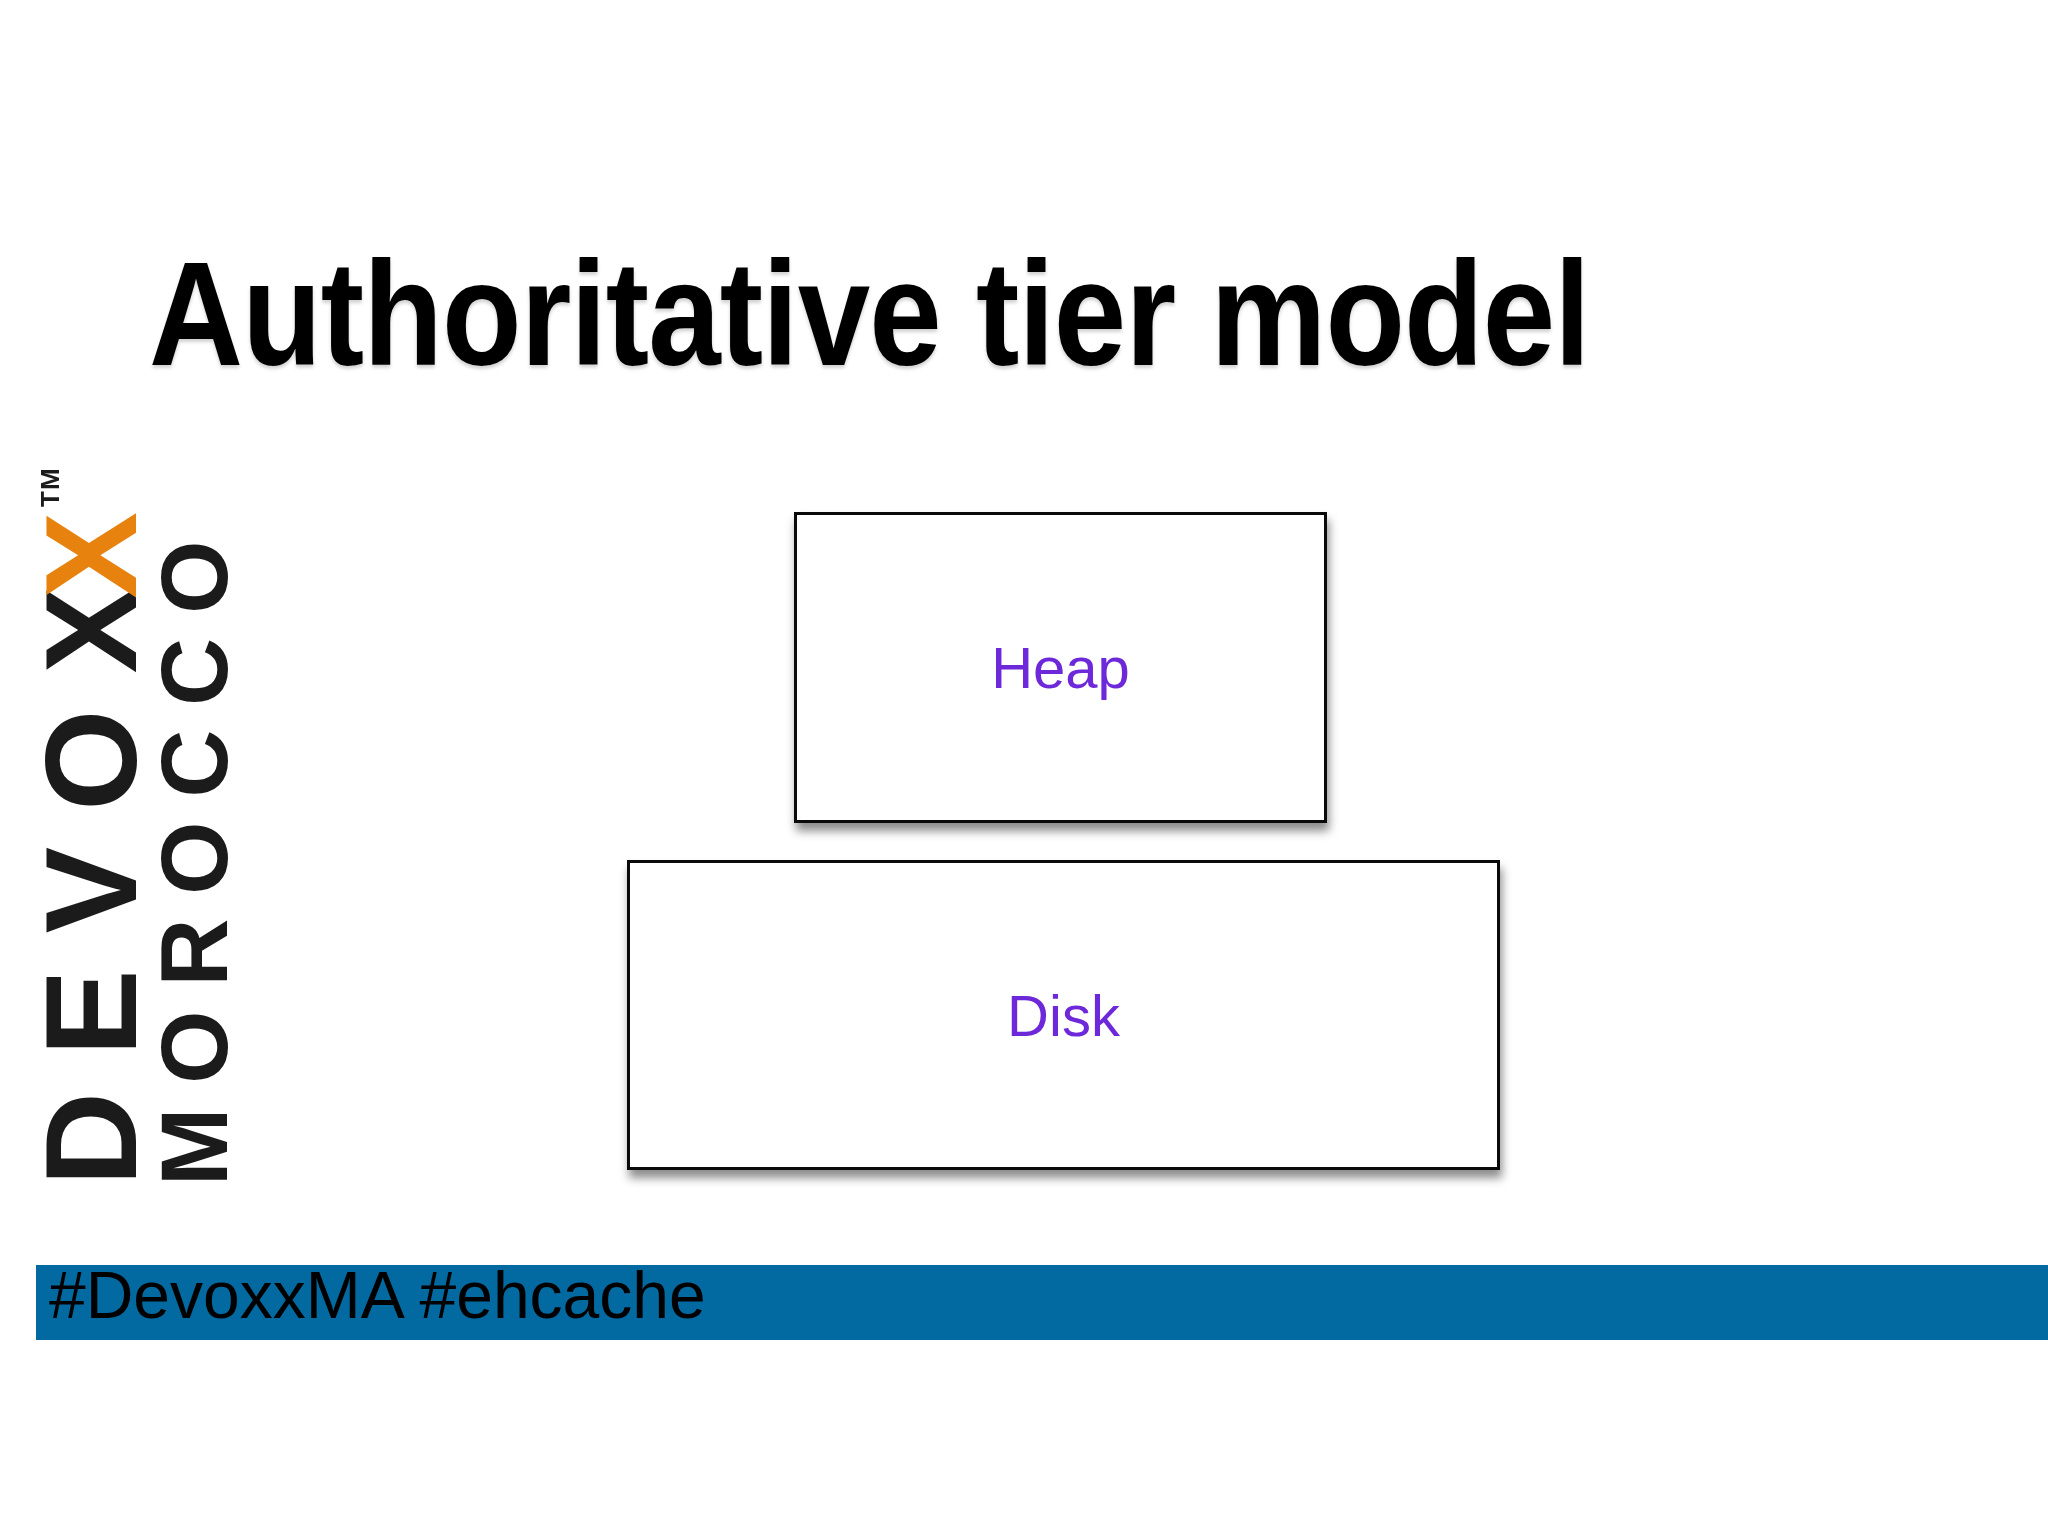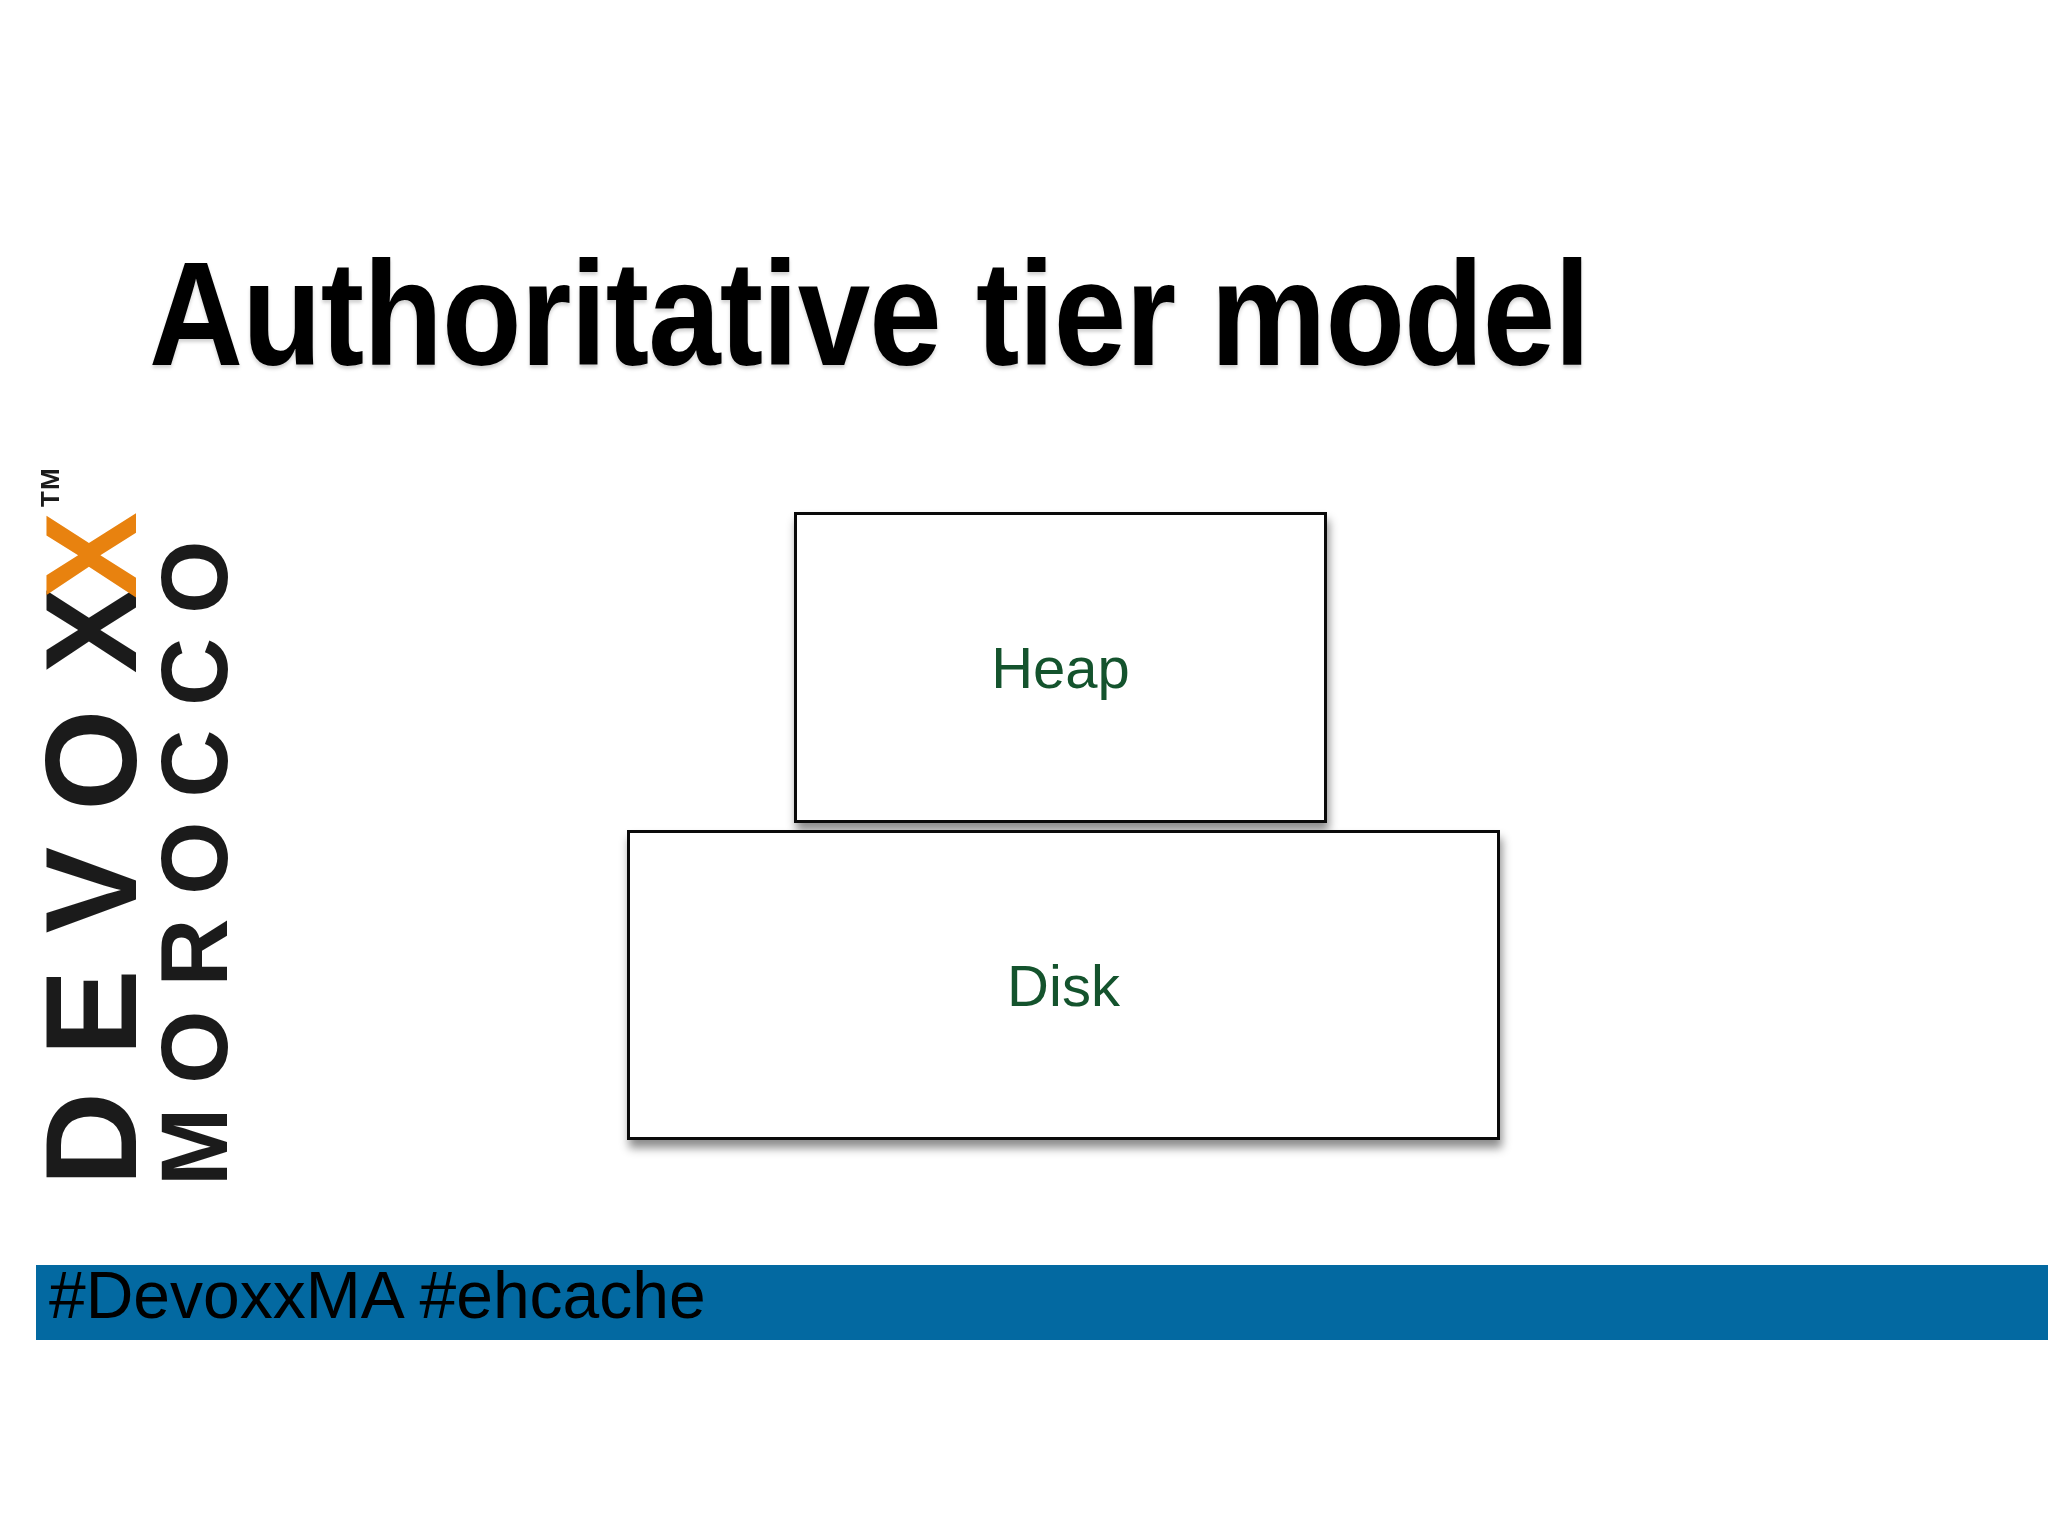--- a/index.html
+++ b/index.html
@@ -62,25 +62,25 @@
     position:absolute;
     background:#ffffff;
     border:3px solid #0a0a0a;
     box-shadow:2px 8px 9px rgba(0,0,0,0.45);
     display:flex;
     align-items:center;
     justify-content:center;
   }
   .tier-box .tier-label {
     font-size:58px;
-    color:#14532d;
+    color:#6d28d9;
     letter-spacing:0px;
   }
   .box-heap { left:758px; top:512px;  width:527px; height:305px; }
-  .box-disk { left:591px; top:830px;  width:867px; height:304px;align-items:center; }
+  .box-disk { left:591px; top:860px;  width:867px; height:304px;align-items:center; }
 
   
   .footer-bar {
     position:absolute;
     left:0; top:1265px;
     width:2048px; height:75px;
     background:#0369a1;
     display:flex;
     align-items:center;
     justify-content:space-between;

